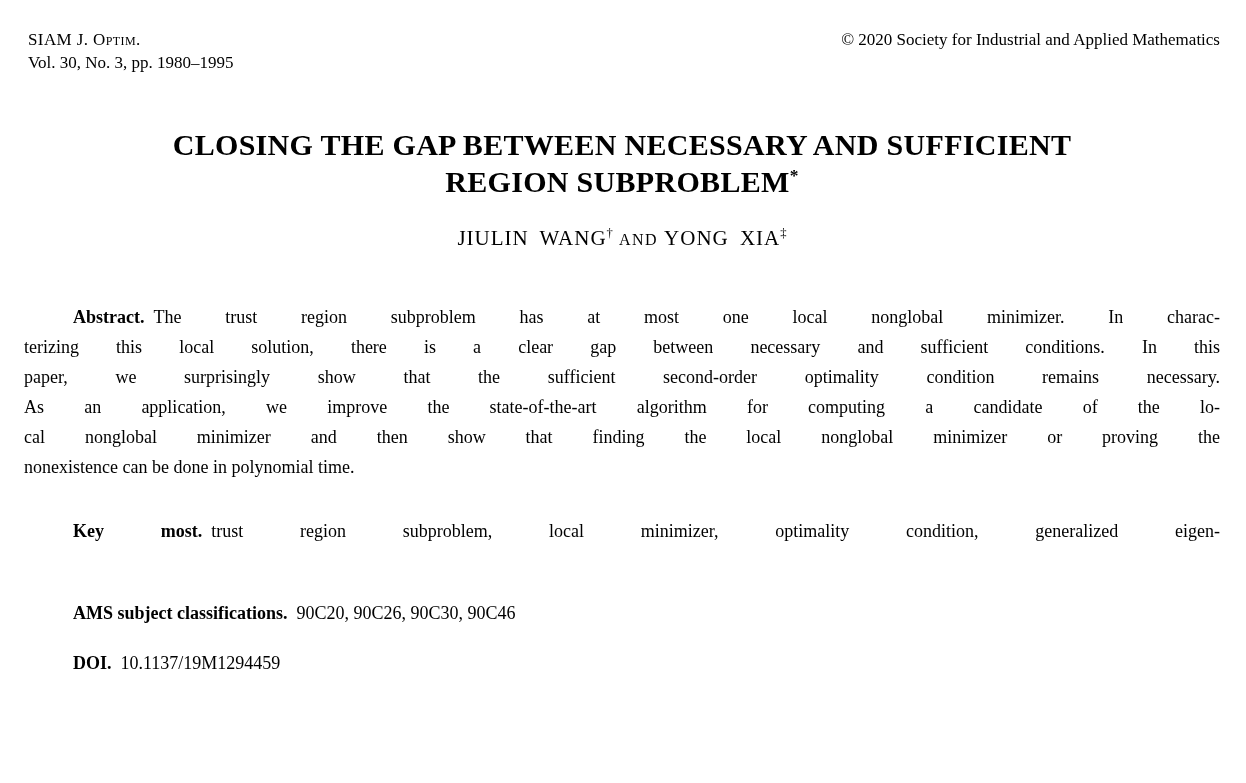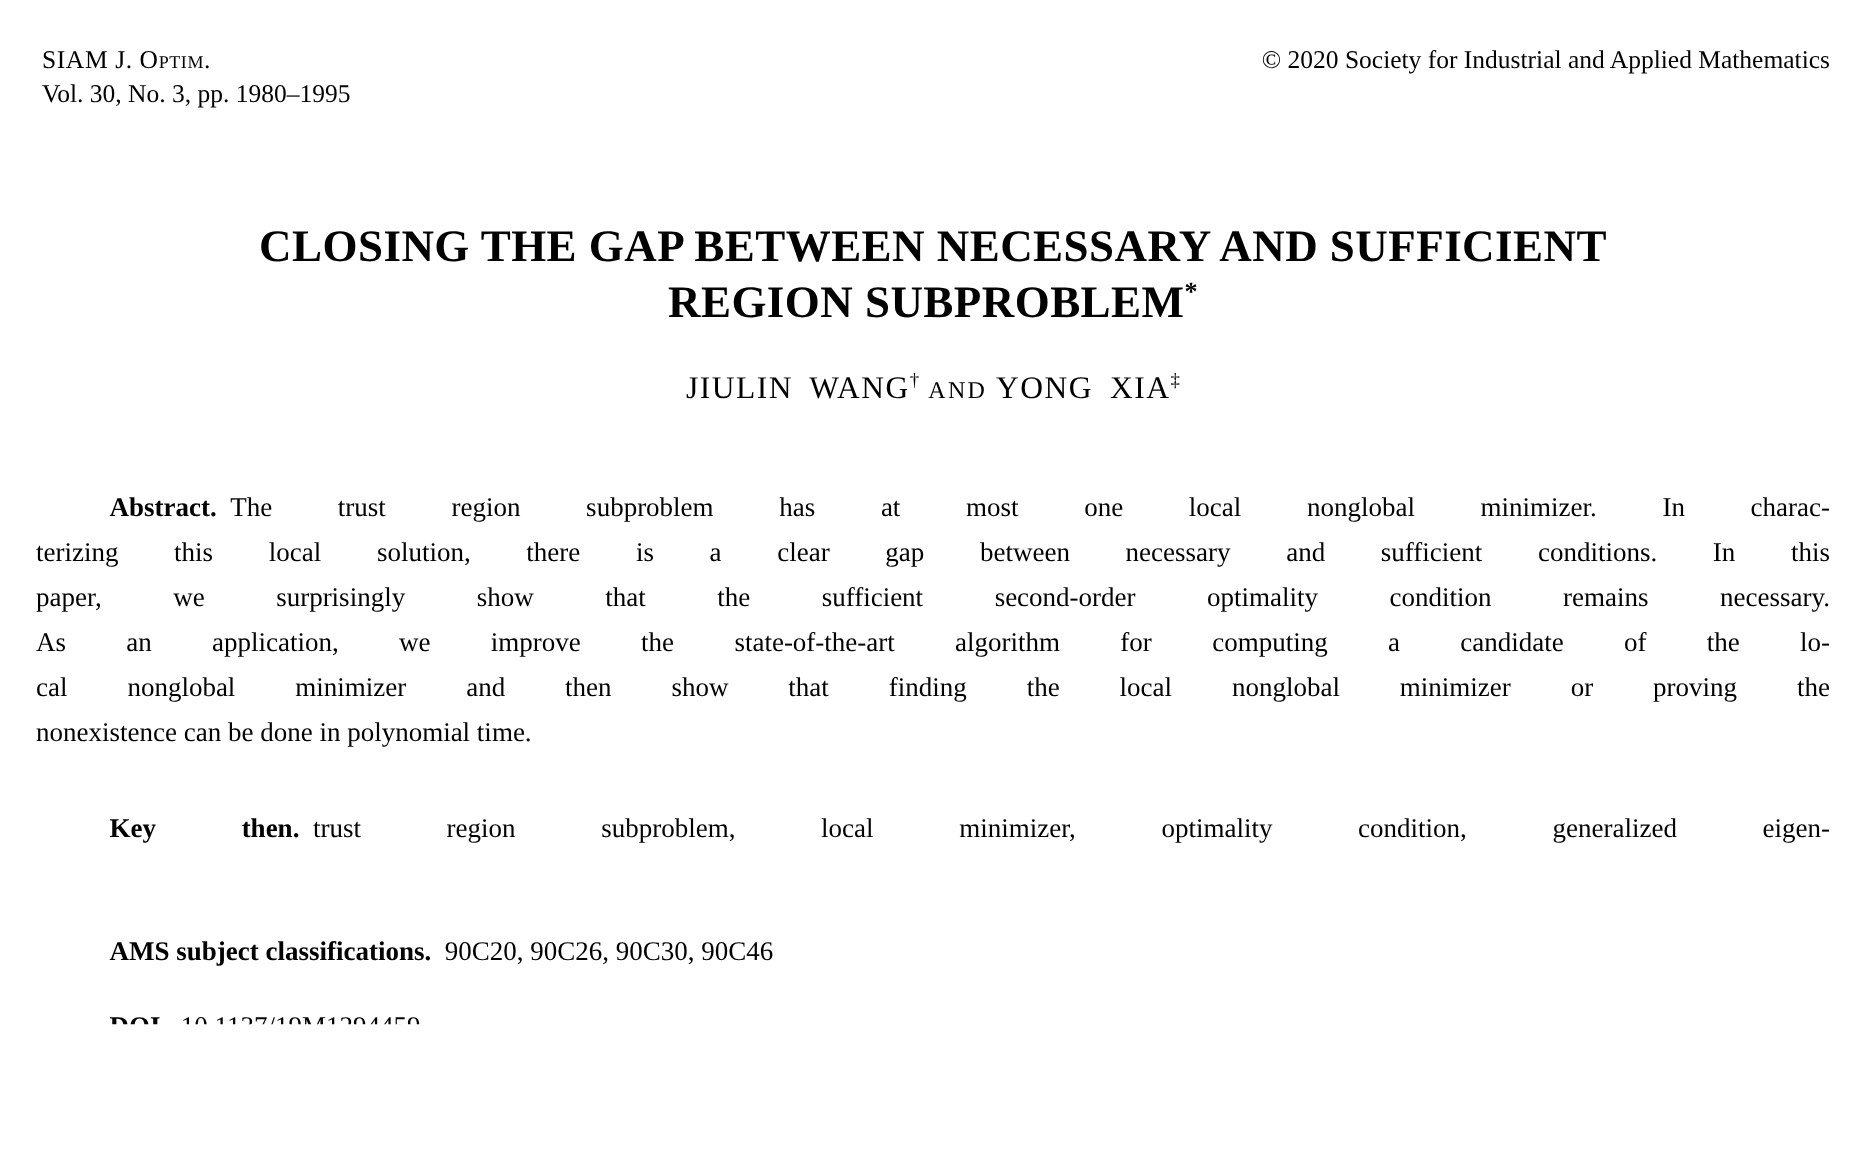--- a/index.html
+++ b/index.html
@@ -26,21 +26,21 @@
     align-items: flex-start;
     font-size: 17px;
     line-height: 23px;
   }
   .mast-left { padding-left: 4px; }
   .journal-name { font-variant: small-caps; letter-spacing: 0.4px; }
   .mast-right { text-align: center; }
 
   
   .title {
-    margin: 72px 0 0 0;
+    margin: 52px 0 0 0;
     text-align: center;
     font-size: 30px;
     font-weight: bold;
     line-height: 37px;
     letter-spacing: 0.3px;
   }
   .title .tline { display: block; }
   .title sup {
     font-size: 58%;
     vertical-align: super;
@@ -120,21 +120,21 @@
   <div class="para abstract">
     <div class="jline indent"><b class="plabel">Abstract.</b><span>The trust region subproblem has at most one local nonglobal minimizer. In charac-</span></div>
     <div class="jline">terizing this local solution, there is a clear gap between necessary and sufficient conditions. In this</div>
     <div class="jline">paper, we surprisingly show that the sufficient second-order optimality condition remains necessary.</div>
     <div class="jline">As an application, we improve the state-of-the-art algorithm for computing a candidate of the lo-</div>
     <div class="jline">cal nonglobal minimizer and then show that finding the local nonglobal minimizer or proving the</div>
     <div class="jline lastline">nonexistence can be done in polynomial time.</div>
   </div>
 
   <div class="para keywords">
-    <div class="jline indent"><b class="plabel">Key then.</b><span>trust region subproblem, local minimizer, optimality condition, generalized eigen-</span></div>
+    <div class="jline indent"><b class="plabel">Key most.</b><span>trust region subproblem, local minimizer, optimality condition, generalized eigen-</span></div>
   </div>
 
   <div class="para ams">
     <div class="jline lastline indent"><b class="plabel">AMS subject classifications.</b><span>90C20, 90C26, 90C30, 90C46</span></div>
   </div>
 
   <div class="para doi">
     <div class="jline lastline indent"><b class="plabel">DOI.</b><span>10.1137/19M1294459</span></div>
   </div>
 

